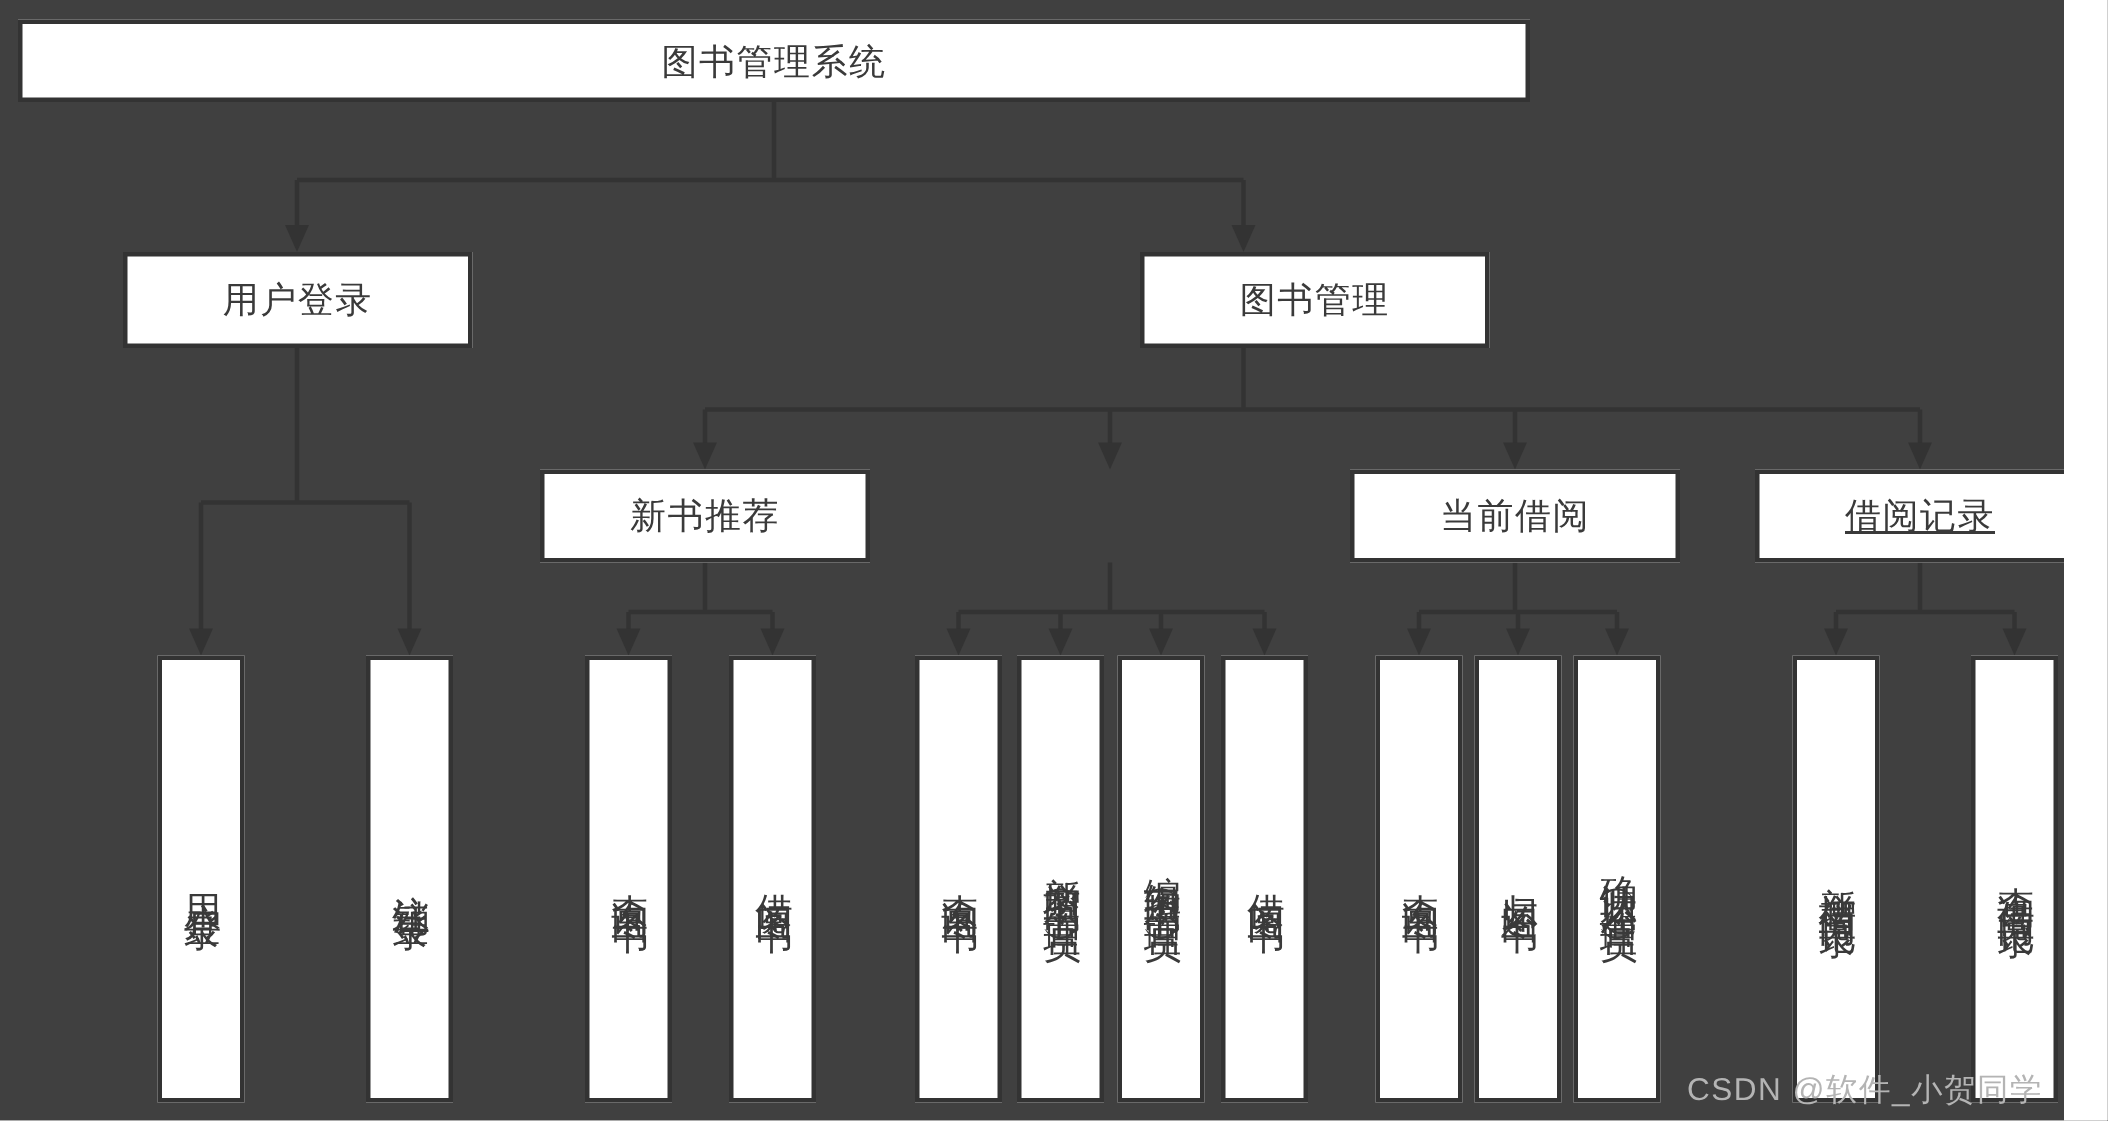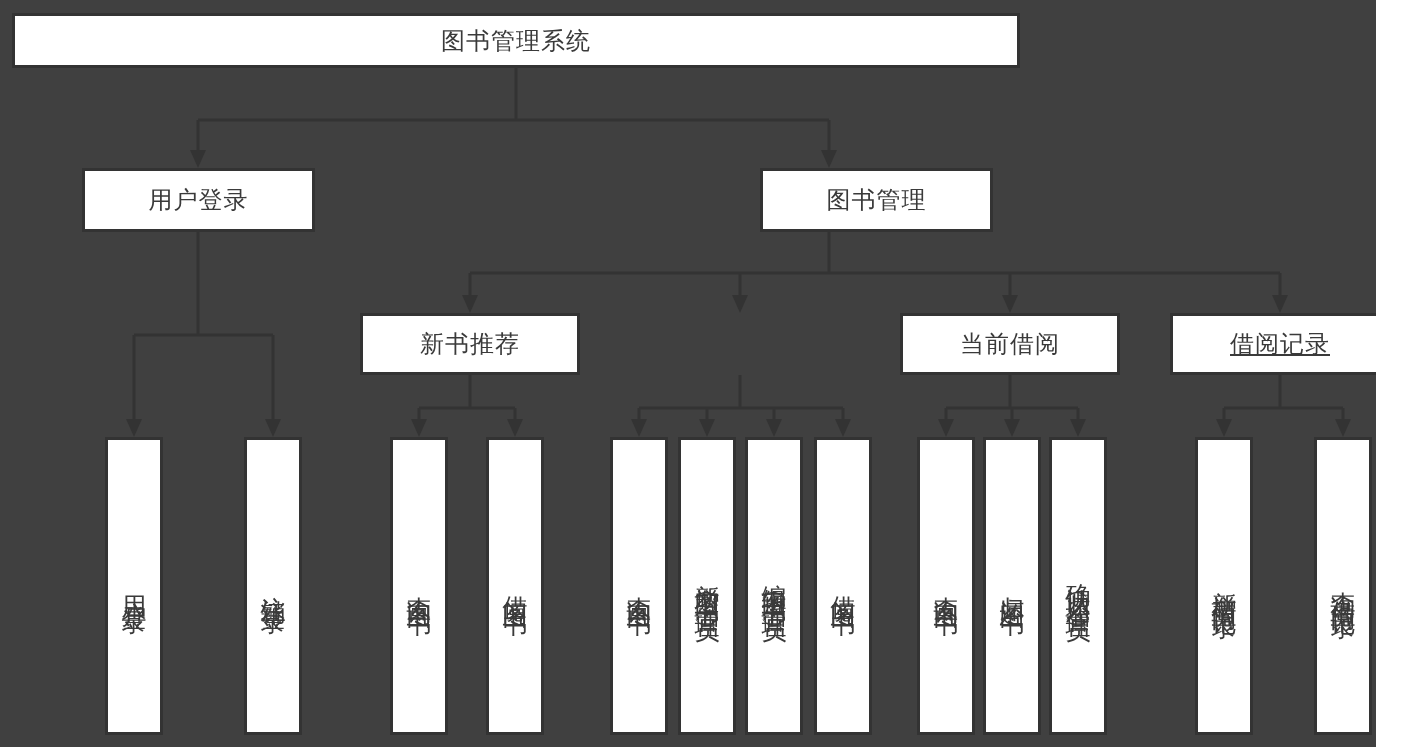--- a/index.html
+++ b/index.html
@@ -157,14 +157,15 @@
     <span>确认归还（管理员）</span>
   </div>
 
   <div class="node vleaf E1">
     <span>新增借阅记录</span>
   </div>
   <div class="node vleaf E2">
     <span>查询借阅记录</span>
   </div>
 
+  <div id="watermark">CSDN @软件_小贺同学</div>
 
 </div>
 
 </body></html>

